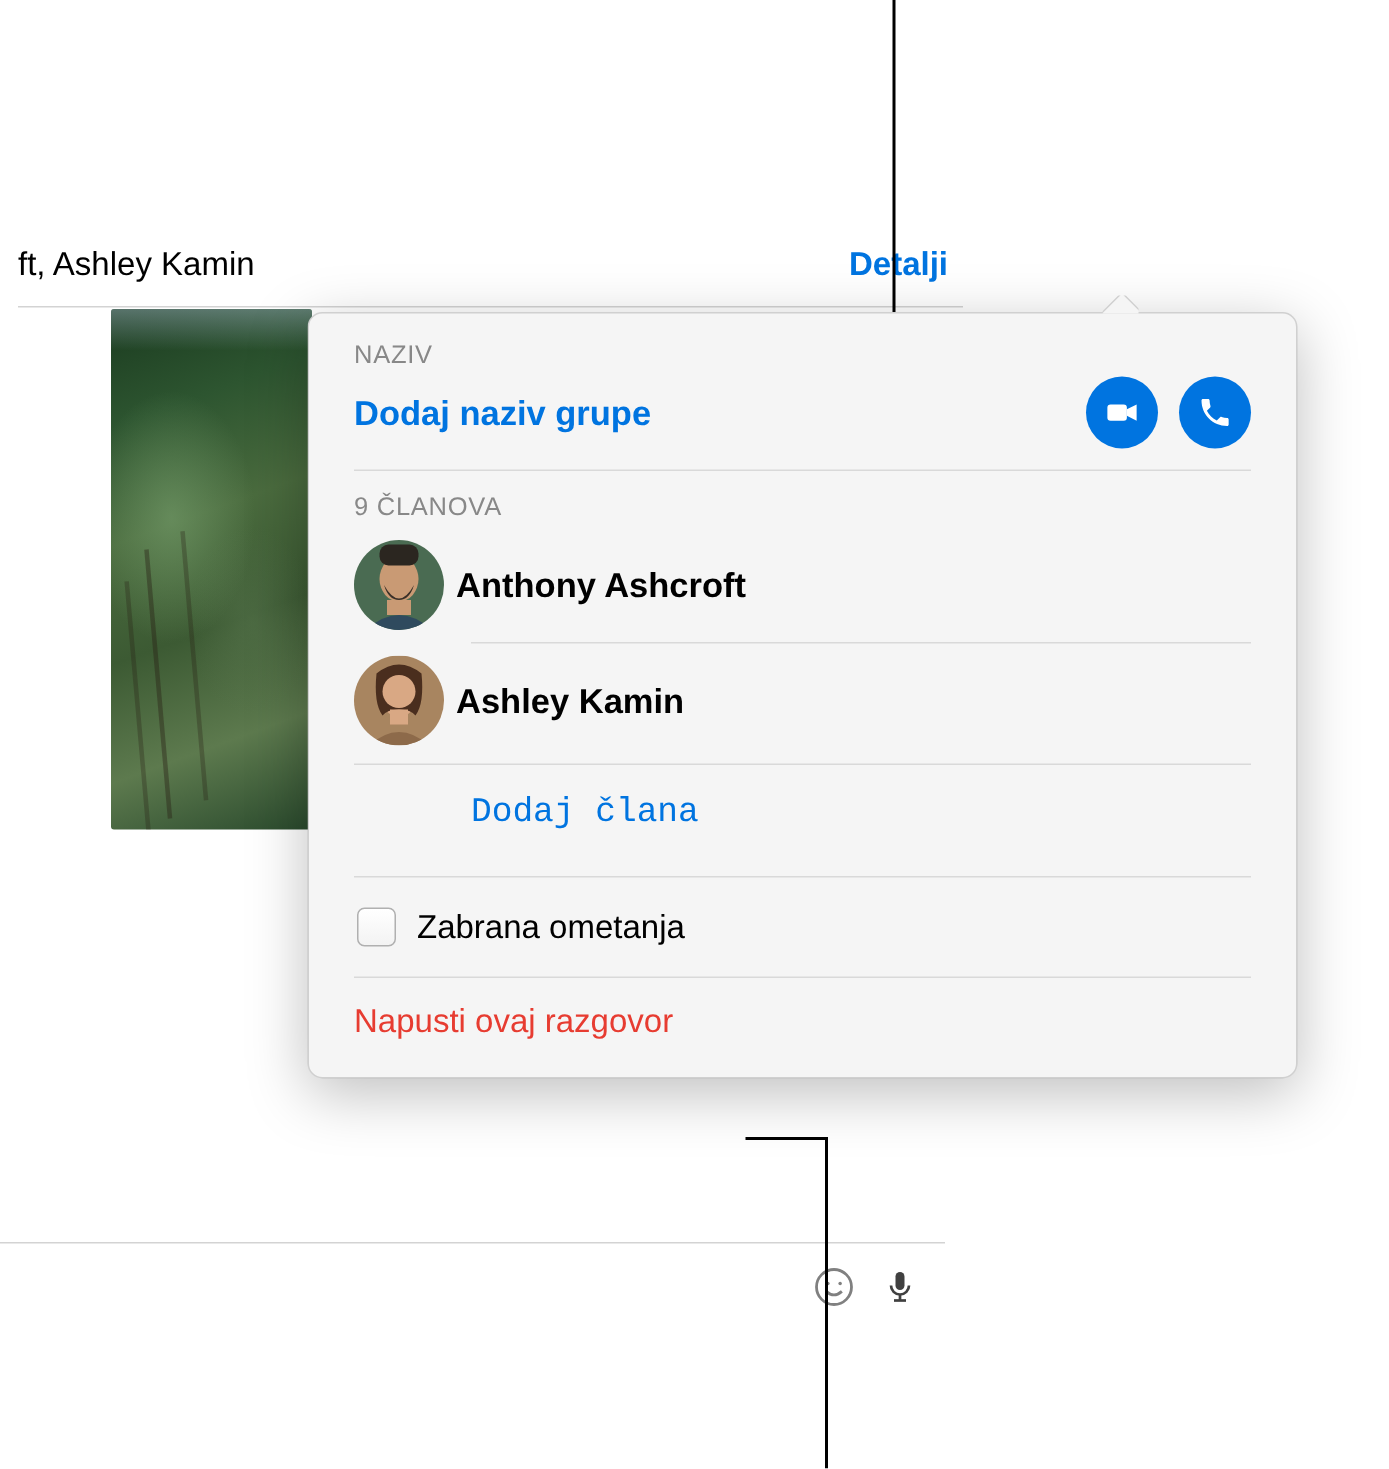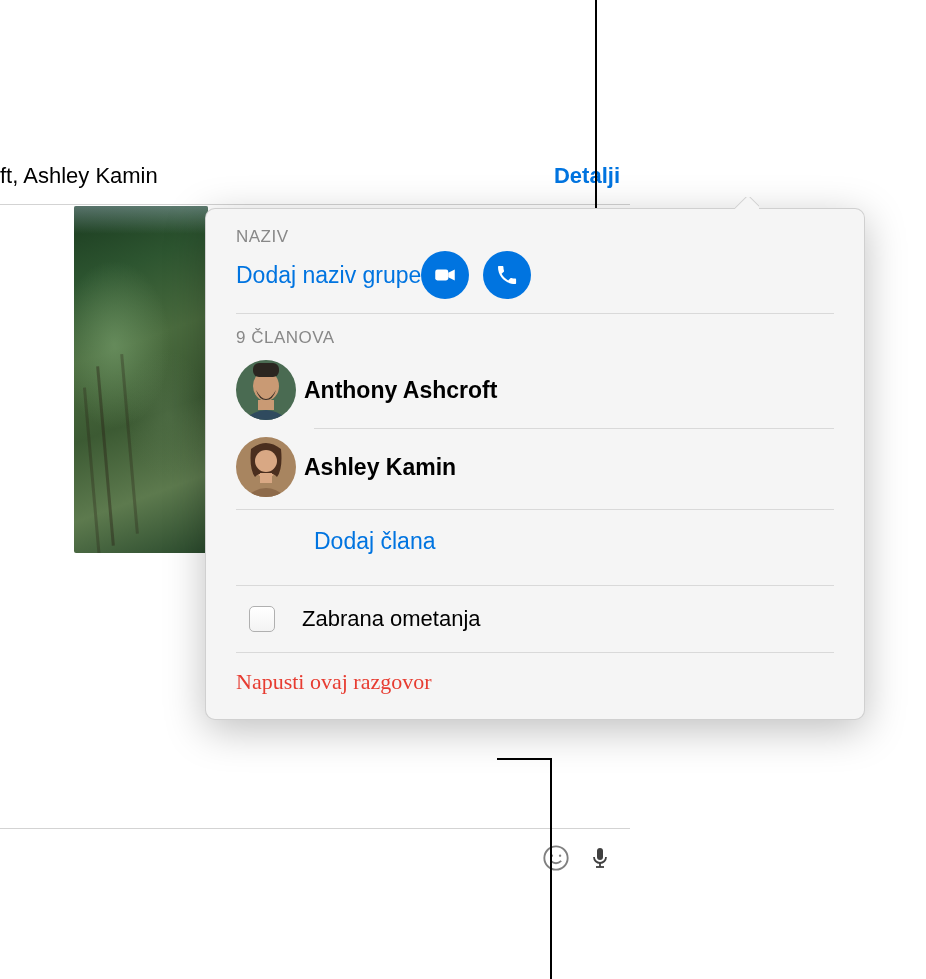--- a/index.html
+++ b/index.html
@@ -7,21 +7,21 @@
       font-family: -apple-system, BlinkMacSystemFont, "Helvetica Neue", Arial, sans-serif;
       background: #fff;
       width: 926px;
       height: 979px;
       position: relative;
       overflow: hidden;
     }
     .header {
       position: absolute;
       top: 147px;
-      left: 0;
+      left: 12px;
       width: 630px;
       height: 58px;
       border-bottom: 1px solid #d3d3d3;
       display: flex;
       align-items: center;
       justify-content: space-between;
       padding: 0 10px 0 0;
       text-align: center;
     }
     .header-title {
@@ -118,20 +118,22 @@
     }
     .pop-label {
       font-size: 17px;
       color: #888;
       letter-spacing: 0.5px;
       margin-bottom: 4px;
     }
     .pop-name-row {
       display: flex;
       align-items: center;
+      justify-content: space-between;
+      font-weight: bold;
     }
     .pop-link {
       color: #0074e0;
       font-size: 23px;
       cursor: pointer;
     }
     .circle-btns {
       display: flex;
       gap: 14px;
     }
@@ -170,47 +172,47 @@
     .avatar svg { width: 100%; height: 100%; display: block; }
     .member-name {
       font-size: 23px;
       font-weight: 600;
       color: #000;
     }
     .add-member-row {
       padding: 18px 0 18px 78px;
       border-top: 1px solid #d9d9d9;
       margin-top: 4px;
+      font-family: Liberation Mono, monospace;
     }
     .inner-divider {
       height: 1px;
       background: #d9d9d9;
       margin-left: 78px;
     }
     .dnd-section {
-      padding: 20px 43px;
-      display: flex;
-      align-items: center;
-      gap: 27px;
+      padding: 20px 32px;
+      display: flex;
+      align-items: center;
+      gap: 14px;
     }
     .checkbox {
       width: 26px;
       height: 26px;
       border: 1.5px solid #b0b0b0;
       border-radius: 5px;
       background: linear-gradient(#fff, #f3f3f3);
       cursor: pointer;
     }
     .dnd-label {
       font-size: 22px;
       color: #000;
     }
     .leave-section {
       padding: 16px 30px 24px 30px;
-      font-family: Liberation Serif, serif;
     }
     .leave-link {
       color: #e73c31;
       font-size: 22px;
       cursor: pointer;
     }
     .callout-line-top {
       position: absolute;
       left: 595px;
       top: 0px;

